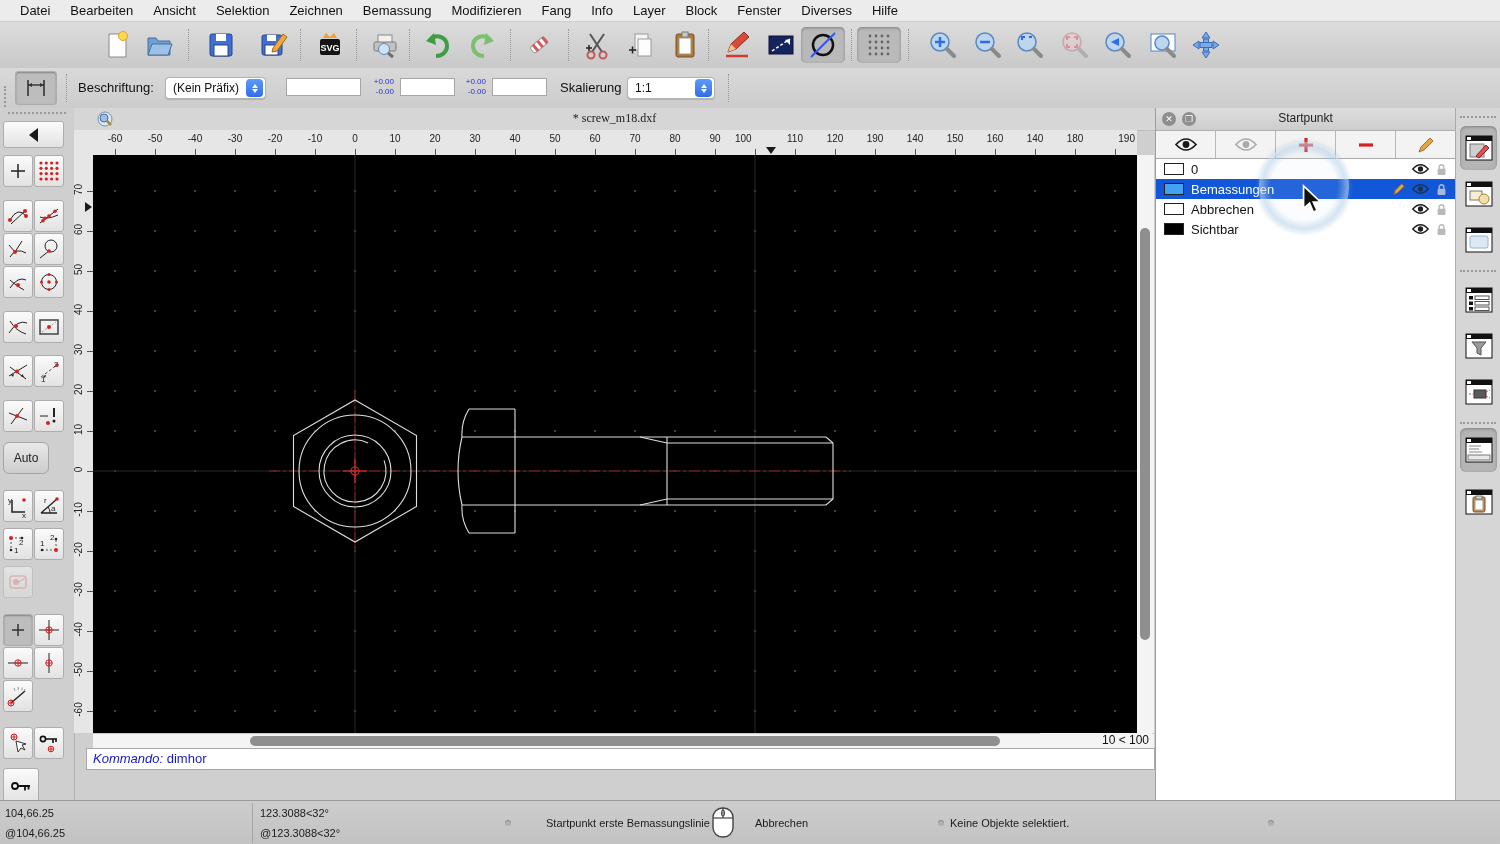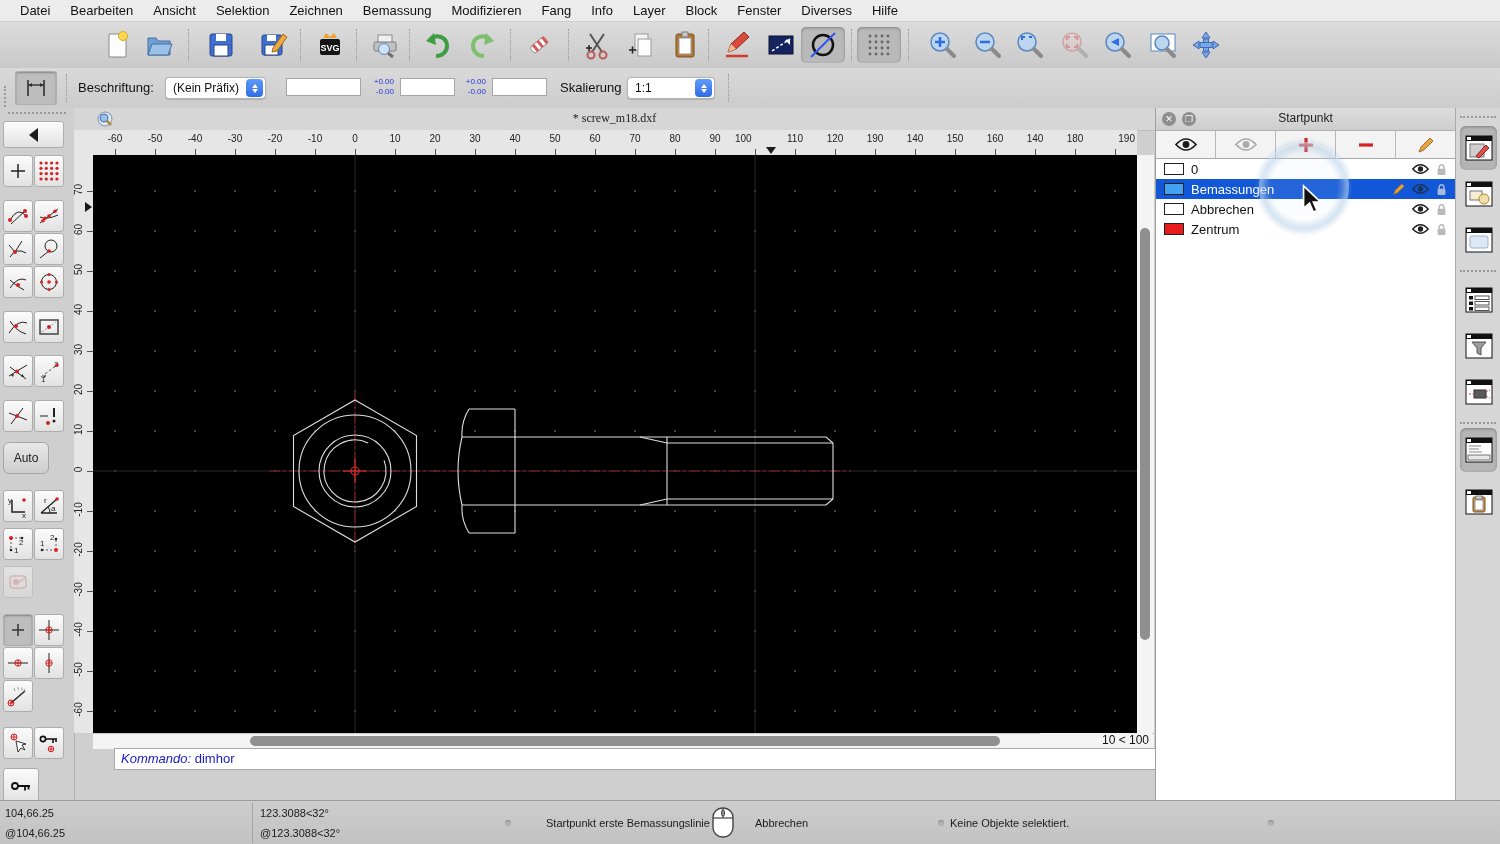--- a/index.html
+++ b/index.html
@@ -52,21 +52,21 @@
   #leftmarker{position:absolute;right:1px;top:47px;width:0;height:0;border-top:5px solid transparent;border-bottom:5px solid transparent;border-left:7px solid #1a1a1a;}
   #canvas{position:absolute;left:93px;top:155px;}
   
   #hscroll{position:absolute;left:93px;top:733px;width:1061px;height:15px;background:#f4f4f4;border-top:1px solid #c9c9c9;}
   #hthumb{position:absolute;left:157px;top:2px;width:750px;height:10px;background:#8f8f8f;border-radius:5px;}
   #vscroll{position:absolute;left:1137px;top:155px;width:17px;height:578px;background:#f4f4f4;}
   #vthumb{position:absolute;left:3px;top:73px;width:10px;height:412px;background:#8f8f8f;border-radius:5px;}
   #gridinfo{position:absolute;left:1040px;top:733px;width:112px;height:15px;background:#f4f4f4;font-size:12px;color:#111;text-align:right;line-height:15px;padding-right:3px;box-sizing:border-box;}
   
   #cmdhist{position:absolute;left:86px;top:748px;width:1069px;height:22px;background:#fff;border:1px solid #a9a9a9;box-sizing:border-box;
-           font-size:13px;color:#1818c8;line-height:20px;padding-left:6px;margin-left:28px;}
+           font-size:13px;color:#1818c8;line-height:20px;padding-left:6px;}
   #cmdhist .klabel{font-style:italic;}
   #cmdprompt{position:absolute;left:86px;top:770px;width:1069px;height:30px;background:#d8d8d8;display:flex;align-items:center;border-bottom:1px solid #aaa;box-sizing:border-box;}
   #cmdprompt label{font-size:13px;color:#111;margin-left:6px;white-space:nowrap;}
   #cmdinput{flex:1;height:19px;margin:0 6px;background:#fff;border:1px solid #999;font-size:12px;font-family:"Liberation Sans",sans-serif;}
   #cmdtoggle{width:22px;height:20px;margin-right:4px;background:linear-gradient(#f2f2f2,#d8d8d8);border:1px solid #9a9a9a;border-radius:3px;
              display:flex;align-items:center;justify-content:center;}
   
   #layerpanel{position:absolute;left:1155px;top:108px;width:300px;height:692px;background:#fff;border-left:1px solid #9e9e9e;box-sizing:border-box;}
   #lp-title{height:22px;background:linear-gradient(#dedede,#cdcdcd);border-bottom:1px solid #b0b0b0;position:relative;}
   #lp-title .tt{position:absolute;width:100%;text-align:center;font-size:12px;color:#222;top:3px;}
@@ -833,22 +833,22 @@
               <path d="M1,7 Q10,-3 19,7 Q10,17 1,7 Z" fill="none" stroke="#1f1f1f" stroke-width="1.7"></path>
               <circle cx="10" cy="7" r="3.1" fill="#1f1f1f"></circle>
             </svg>
             <svg width="11" height="13" viewBox="0 0 14 16">
               <rect x="2" y="7" width="10" height="8" rx="1.5" fill="#b9b9b9"></rect>
               <path d="M4,8 V5 a3,3 0 0 1 6,0 V8" fill="none" stroke="#b9b9b9" stroke-width="1.8"></path>
             </svg>
           </span>
         </div>
         <div class="lrow">
-          <span class="sw" style="background:#e81c1c"></span>
-          <span class="lname">Zentrum</span>
+          <span class="sw" style="background:#000000"></span>
+          <span class="lname">Sichtbar</span>
           <span class="ric">
             <svg width="17" height="12" viewBox="0 0 20 14">
               <path d="M1,7 Q10,-3 19,7 Q10,17 1,7 Z" fill="none" stroke="#1f1f1f" stroke-width="1.7"></path>
               <circle cx="10" cy="7" r="3.1" fill="#1f1f1f"></circle>
             </svg>
             <svg width="11" height="13" viewBox="0 0 14 16">
               <rect x="2" y="7" width="10" height="8" rx="1.5" fill="#b9b9b9"></rect>
               <path d="M4,8 V5 a3,3 0 0 1 6,0 V8" fill="none" stroke="#b9b9b9" stroke-width="1.8"></path>
             </svg>
           </span>

